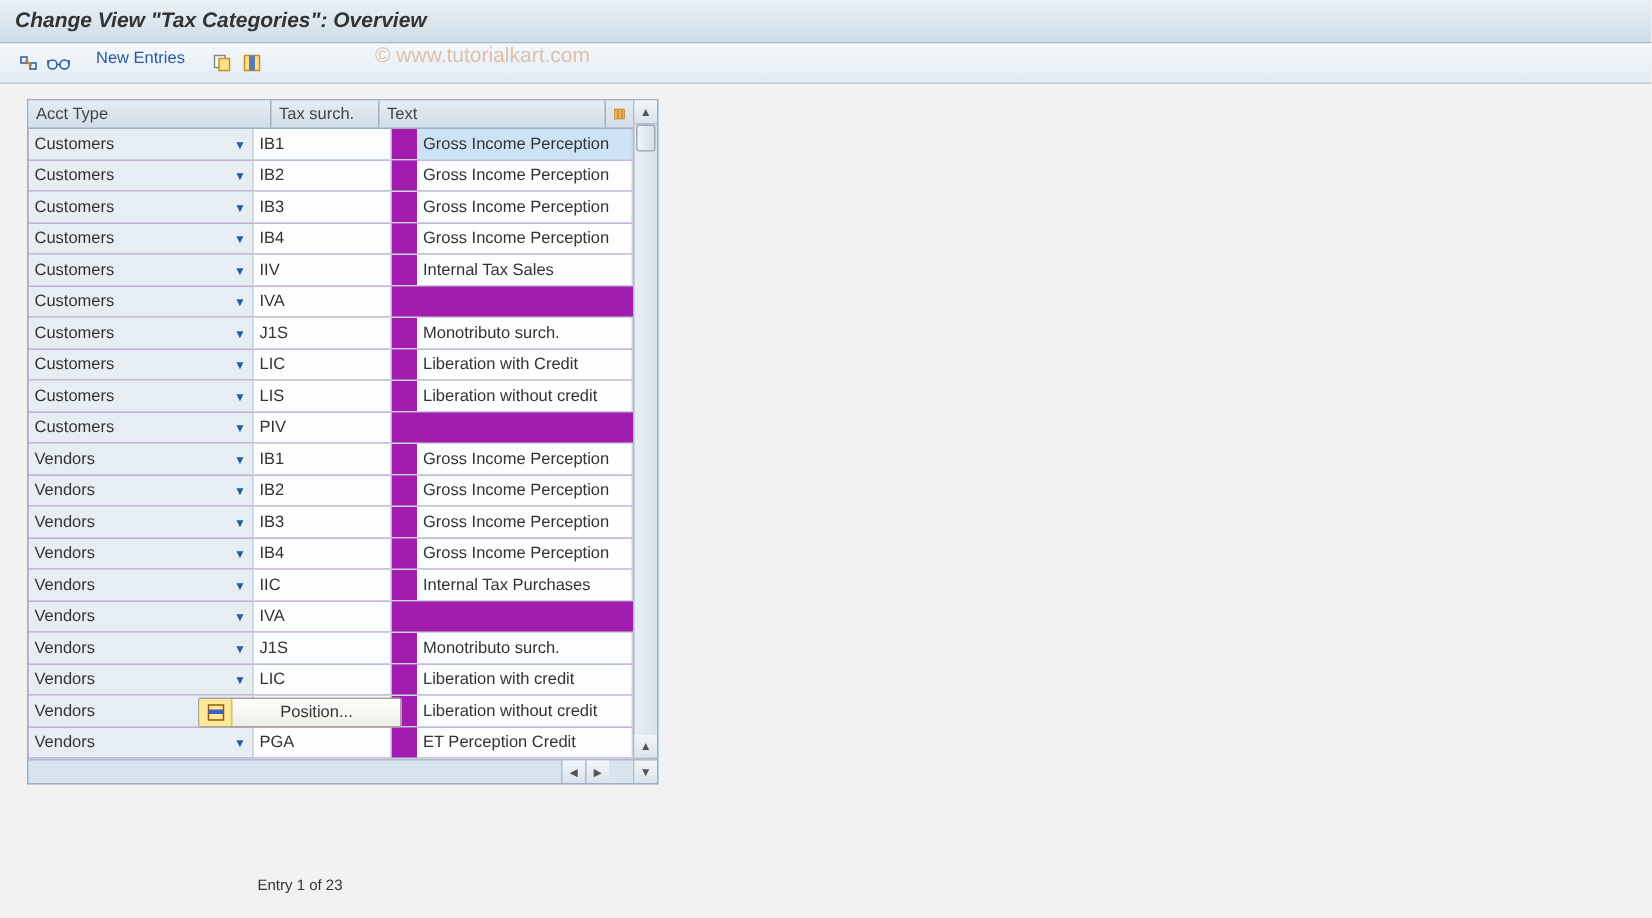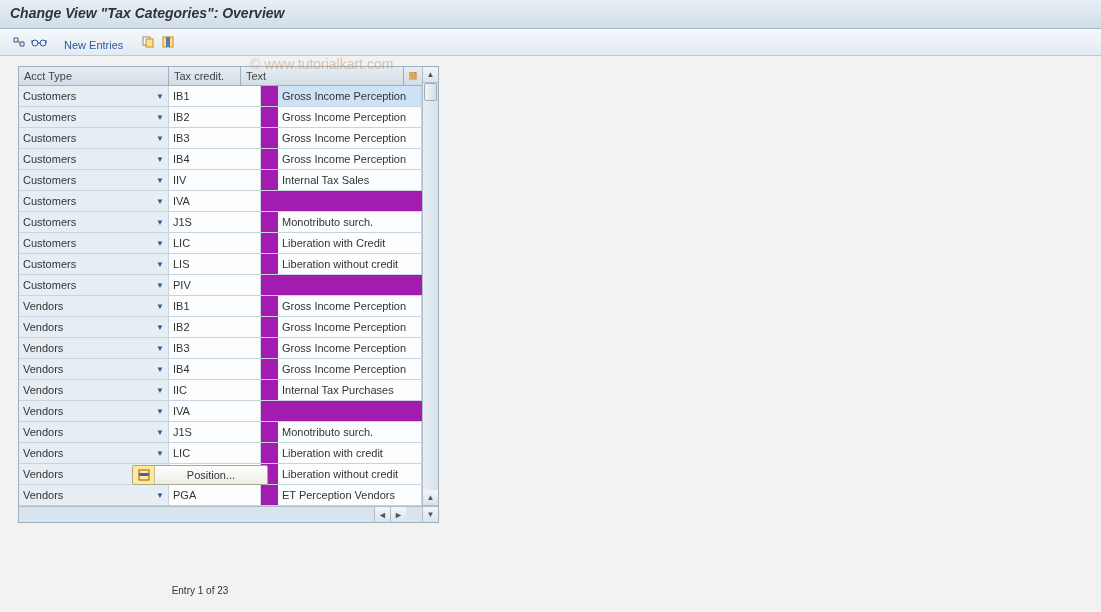--- a/index.html
+++ b/index.html
@@ -20,21 +20,21 @@
       font-size: 14px;
       font-style: italic;
       font-weight: bold;
       color: #333;
     }
     .toolbar {
       background: linear-gradient(to bottom, #f5f8fb 0%, #e2ebf2 100%);
       padding: 4px 10px;
       border-bottom: 1px solid #c0c8d0;
       display: flex;
-      align-items: flex-end;
+      align-items: flex-start;
       gap: 2px;
     }
     .tb-icon {
       width: 18px;
       height: 18px;
       display: inline-flex;
       align-items: center;
       justify-content: center;
       cursor: pointer;
       border: 1px solid transparent;
@@ -42,21 +42,21 @@
     }
     .tb-link {
       color: #2a5a9e;
       cursor: pointer;
       padding: 0 6px;
       font-size: 11px;
     }
     .tb-sep { width: 6px; }
     .watermark {
       position: absolute;
-      top: 56px;
+      top: 28px;
       left: 250px;
       color: rgba(200,130,80,0.45);
       font-size: 14px;
       pointer-events: none;
     }
     .content {
       padding: 10px 10px 0 18px;
     }
     .grid-wrap {
       display: flex;
@@ -69,21 +69,21 @@
       display: flex;
       background: linear-gradient(to bottom, #e6edf3 0%, #d2dde7 100%);
       border-bottom: 1px solid #9eb0c0;
     }
     .gh-cell {
       padding: 3px 5px;
       border-right: 1px solid #9eb0c0;
       color: #444;
       font-size: 11px;
     }
-    .gh-acct { width: 150px; }
+    .gh-acct { width: 162px; }
     .gh-tax { width: 72px; }
     .gh-text { flex: 1; }
     .gh-config {
       width: 18px;
       display: flex;
       align-items: center;
       justify-content: center;
       border-right: none;
       cursor: pointer;
     }
@@ -235,21 +235,21 @@
   </span>
 </div>
 
 <div class="watermark">© www.tutorialkart.com</div>
 
 <div class="content">
   <div class="grid-wrap">
     <div class="grid-inner">
       <div class="grid-header">
         <div class="gh-cell gh-acct">Acct Type</div>
-        <div class="gh-cell gh-tax">Tax credit.</div>
+        <div class="gh-cell gh-tax">Tax surch.</div>
         <div class="gh-cell gh-text">Text</div>
         <div class="gh-cell gh-config">
           <svg width="12" height="12" viewBox="0 0 12 12">
               <rect x="1" y="1" width="3" height="10" fill="#ffb040" stroke="#a06010" stroke-width="0.5"></rect>
               <rect x="5" y="1" width="3" height="10" fill="#ffb040" stroke="#a06010" stroke-width="0.5"></rect>
               <rect x="9" y="1" width="2" height="10" fill="#ffb040" stroke="#a06010" stroke-width="0.5"></rect>
             </svg>
         </div>
       </div>
       <div id="grid-body">
@@ -401,21 +401,21 @@
             </div>
             <div class="gr-cell gr-tax">LIS</div>
             <div class="gr-cell gr-text">Liberation without credit</div>
           </div>
           <div class="grid-row">
             <div class="gr-cell gr-acct">
               <span>Vendors</span>
               <span class="dd-arrow">▼</span>
             </div>
             <div class="gr-cell gr-tax">PGA</div>
-            <div class="gr-cell gr-text">ET Perception Vendors</div>
+            <div class="gr-cell gr-text">ET Perception Credit</div>
           </div>
         </div>
       <div class="hscroll">
         <div class="hs-btn">◄</div>
         <div class="hs-btn">►</div>
       </div>
     </div>
     <div class="vscroll">
       <div class="vs-btn">▲</div>
       <div class="vs-track">

